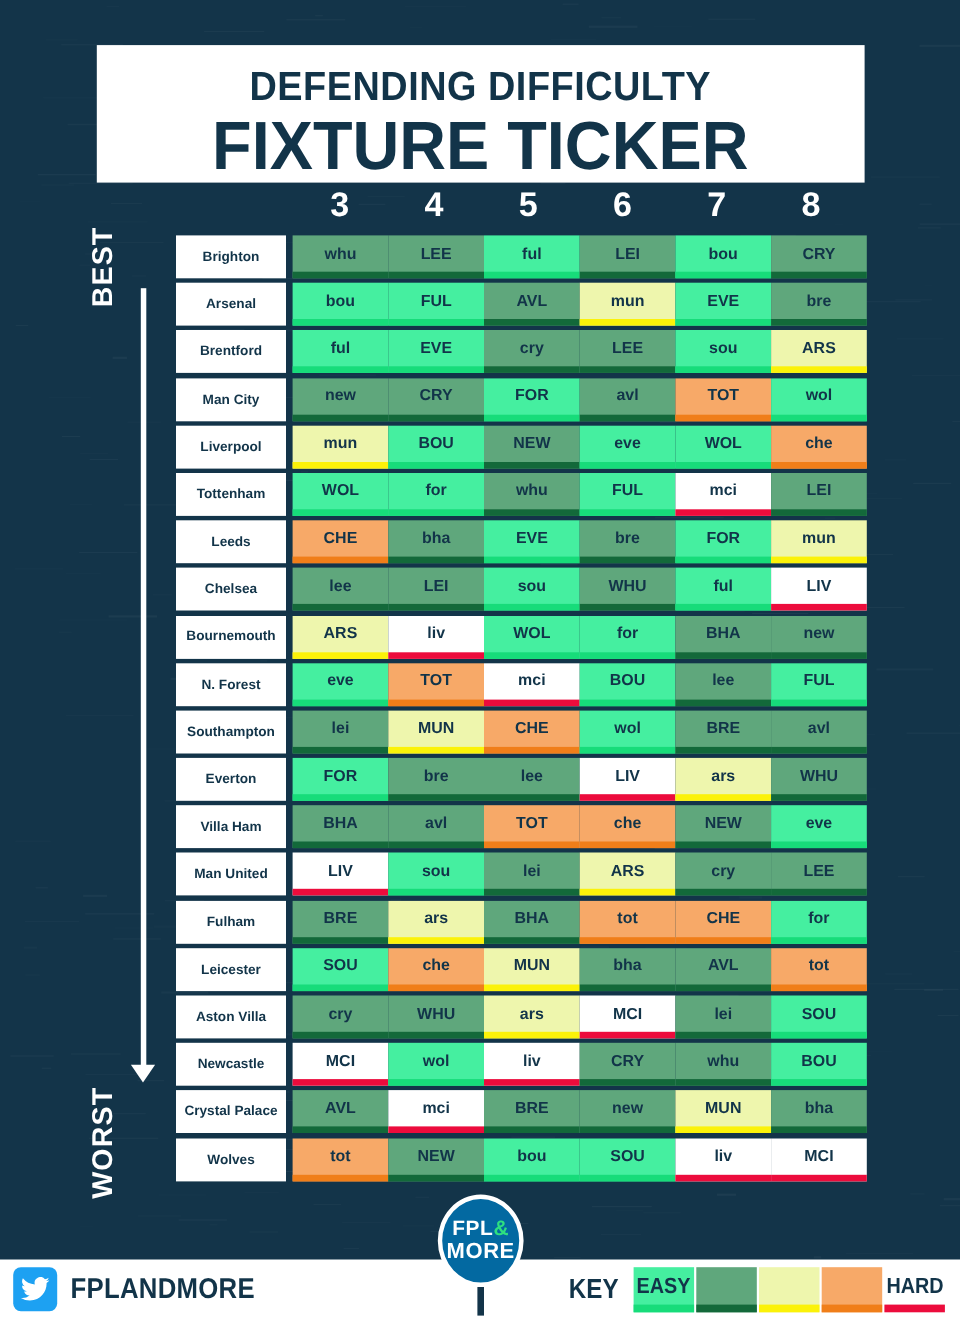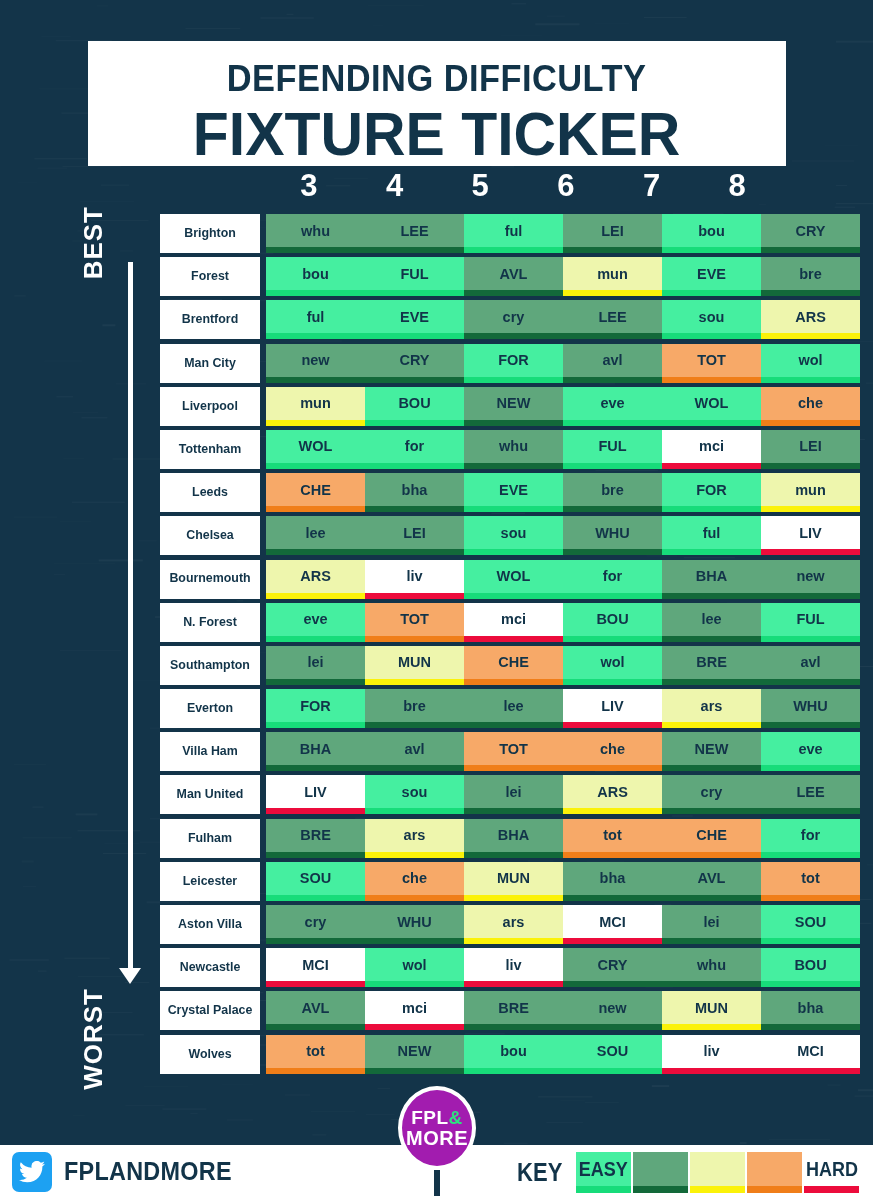--- a/index.html
+++ b/index.html
@@ -60,21 +60,21 @@
   }
 
   
   .gw-head { position:absolute; left:160px; top:170px; width:620px; display:flex; }
   .gw-head .spacer { width:106px; flex:none; }
   .gw-head .gw {
     flex:1; text-align:center; color:#fff;
     font-size:31px; font-weight:bold; line-height:1;
   }
 
-  .grid { position:absolute; left:160px; top:214px; width:700px; }
+  .grid { position:absolute; left:160px; top:214px; width:628px; }
   .row { display:flex; align-items:stretch; margin-bottom:4.2px; height:39px; }
   .team {
     width:100px; flex:none; background:#fff; color:#123449;
     font-size:12.4px; font-weight:bold;
     display:flex; align-items:center; justify-content:center;
     text-align:center; line-height:1.05;
   }
   .cells { flex:1; display:flex; gap:0; margin-left:6px; }
   .cell {
     flex:1; position:relative; display:flex;
@@ -105,21 +105,21 @@
     position:absolute; left:64px; bottom:13px;
     font-size:26px; font-weight:bold; color:#123449;
     letter-spacing:.3px; transform:scaleX(.9); transform-origin:left;
   }
   .logo {
     position:absolute; left:398px; bottom:22px; z-index:4;
     width:78px; height:92px;
   }
   .logo-circle {
     position:absolute; left:0; top:0; width:78px; height:84px;
-    border-radius:50%; background:#a21caf;
+    border-radius:50%; background:#0369a1;
     border:4px solid #fff;
     display:flex; flex-direction:column;
     align-items:center; justify-content:center;
     line-height:1;
   }
   .logo-stem {
     position:absolute; left:36px; top:84px; width:6px; height:26px;
     background:#133449;
   }
   .logo-r1 { font-size:19px; font-weight:bold; color:#fff; letter-spacing:.5px; }
@@ -538,21 +538,21 @@
             <span>bou</span>
             <div class="bar"></div>
           </div>
           <div class="cell d2">
             <span>CRY</span>
             <div class="bar"></div>
           </div>
         </div>
       </div>
       <div class="row">
-        <div class="team">Forest</div>
+        <div class="team">Arsenal</div>
         <div class="cells">
           <div class="cell d1">
             <span>bou</span>
             <div class="bar"></div>
           </div>
           <div class="cell d1">
             <span>FUL</span>
             <div class="bar"></div>
           </div>
           <div class="cell d2">

